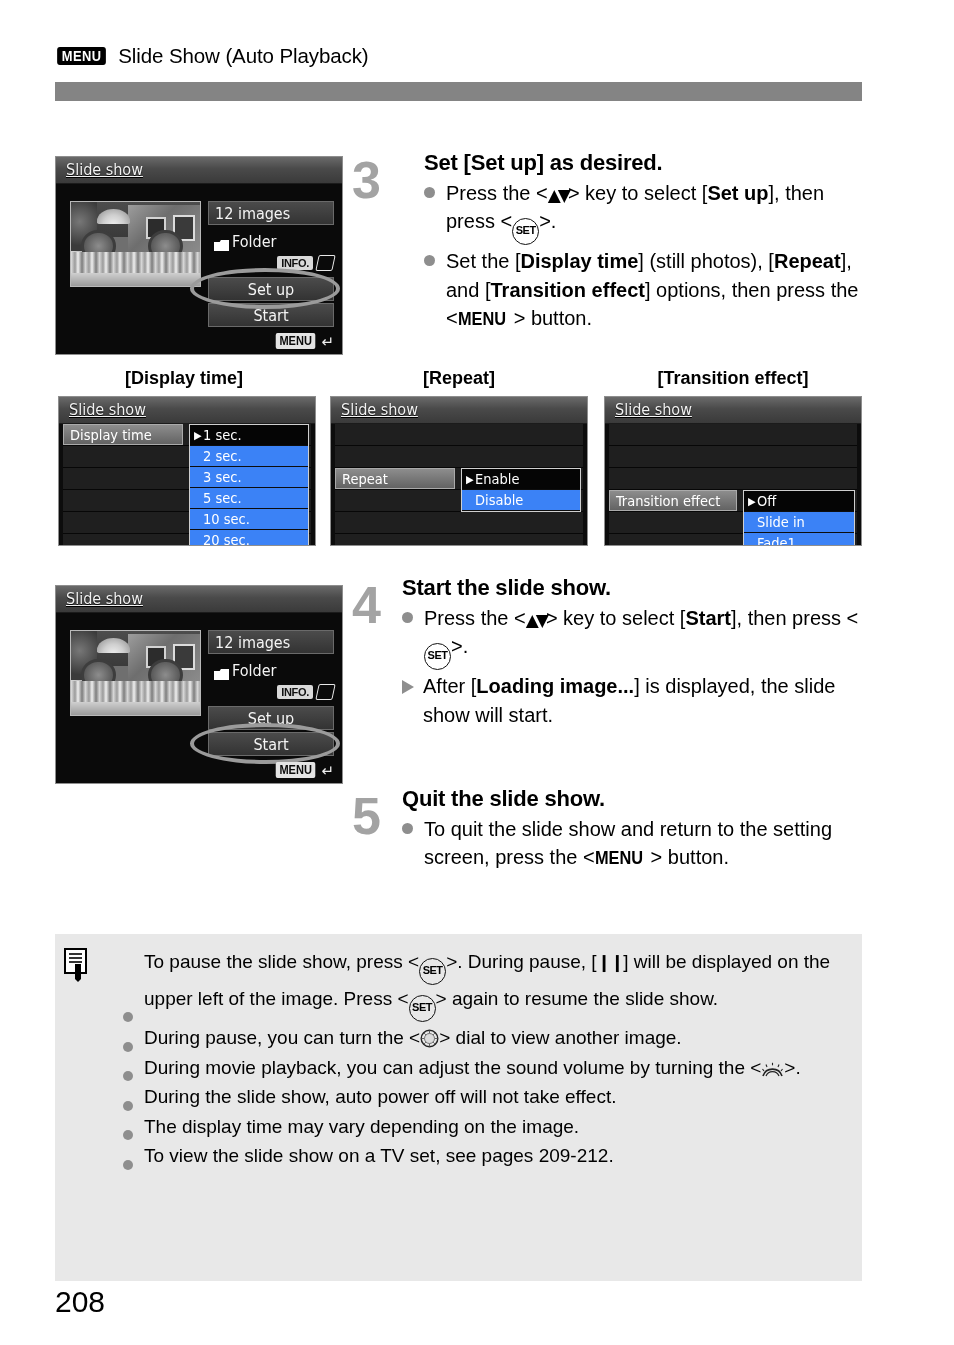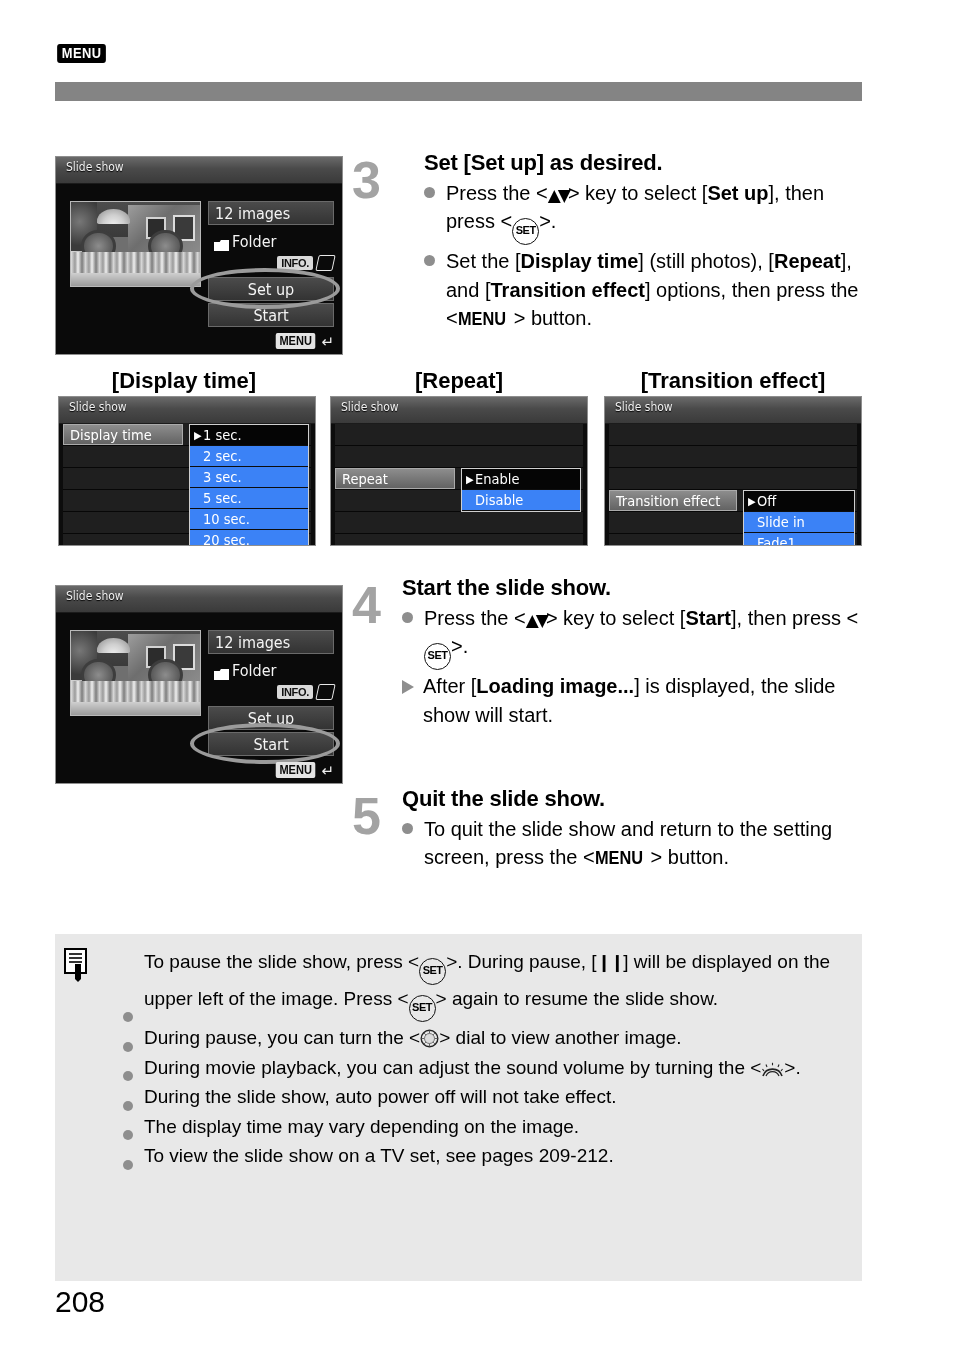--- a/index.html
+++ b/index.html
@@ -55,24 +55,25 @@
   .lcd-title {
     position: absolute;
     left: 0; top: 0; right: 0;
     height: 26px;
     background: linear-gradient(to bottom, #6a6a6a 0%, #4a4a4a 45%, #3a3a3a 100%);
     border-bottom: 1px solid #1b1b1b;
   }
   .lcd-title span {
     position: absolute;
     left: 10px; top: 3px;
-    font-size: 12px;
+    font-size: 16px;
     font-family: "DejaVu Sans Condensed", "Liberation Sans", sans-serif;
     color: #f2f2f2;
     text-shadow: 0 1px 1px #000;
+    text-decoration: underline;
   }
 
   
   .screen-main { width: 288px; height: 199px; }
   .thumb {
     position: absolute;
     left: 14px; top: 44px;
     width: 131px; height: 86px;
     border: 1px solid #b9b9b9;
     box-sizing: border-box;
@@ -177,21 +178,21 @@
   .ellipse {
     position: absolute;
     border: 4px solid #9b9b9b;
     border-radius: 50%;
     box-sizing: border-box;
   }
 
   
   .cap {
     position: absolute;
-    font-size: 22px;
+    font-size: 18px;
     font-weight: bold;
     text-align: center;
   }
   .screen-opt { width: 258px; height: 150px; }
   .opt-body { position:absolute; left:0; right:0; top:27px; bottom:0; background:#0c0c0c; }
   .opt-rowline {
     position:absolute; left:4px; right:4px; height:21px;
     background:#1f1f1f;
     border-bottom:1px solid #070707;
   }
@@ -318,20 +319,21 @@
     position:absolute;
     left:55px; top:1285px;
     font-size:30px;
   }
 </style>
 </head>
 <body>
 
 <div class="header">
   <span class="menu-badge">MENU</span>
+  <span class="header-title">Slide Show (Auto Playback)</span>
 </div>
 <div class="gray-rule"></div>
 
 <div class="lcd screen-main" style="left:55px; top:156px;">
   <div class="lcd-title">
     <span>Slide show</span>
   </div>
   <div class="thumb">
     <div class="sky"></div>
       <div class="bldg"></div>

